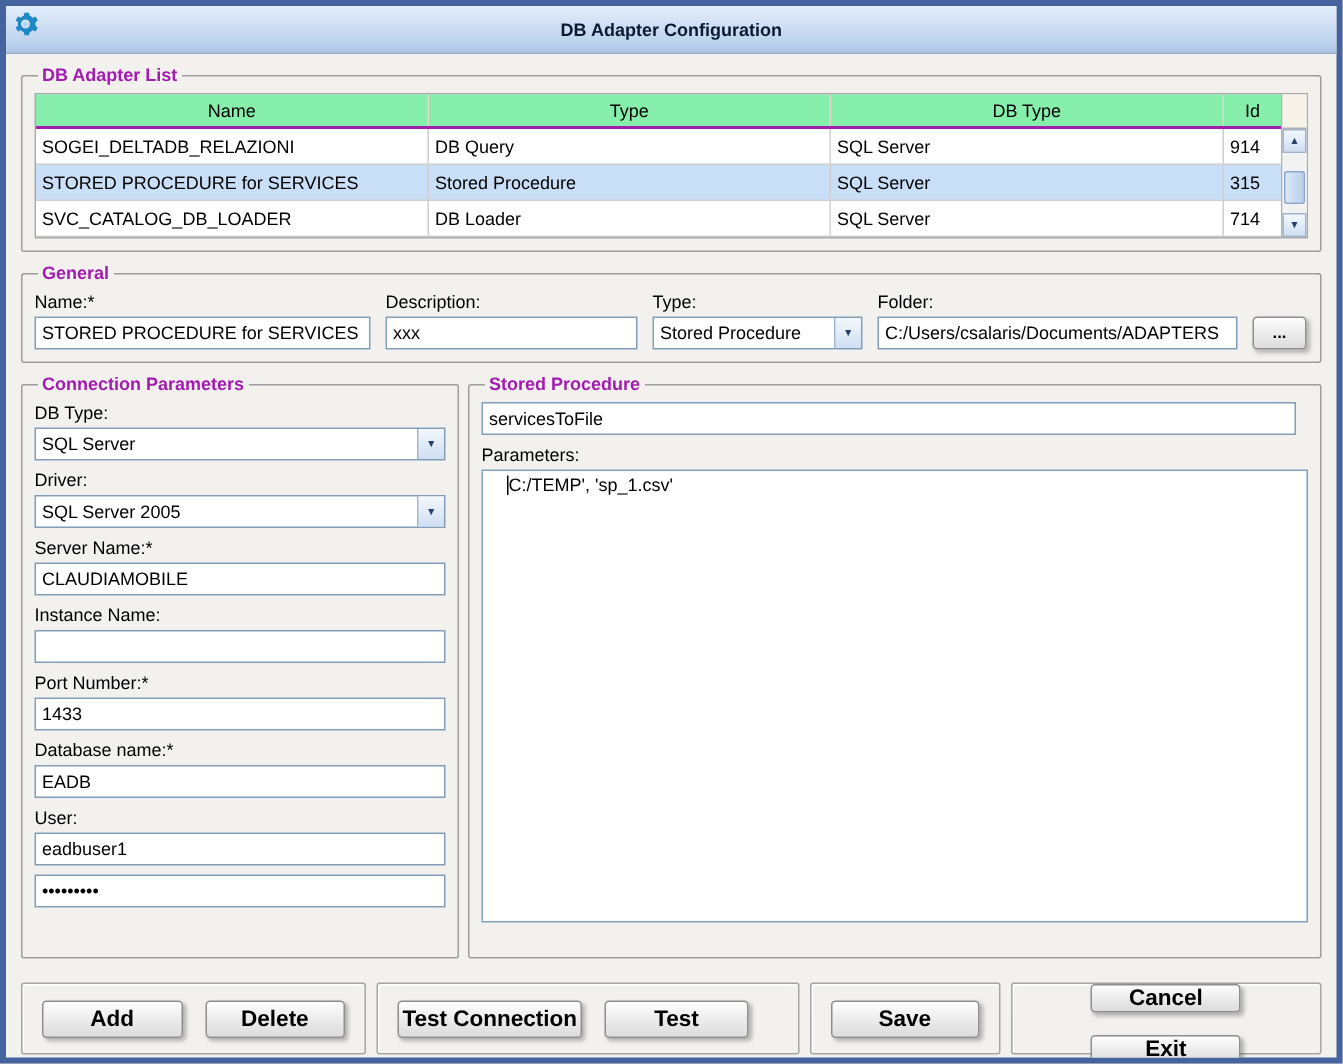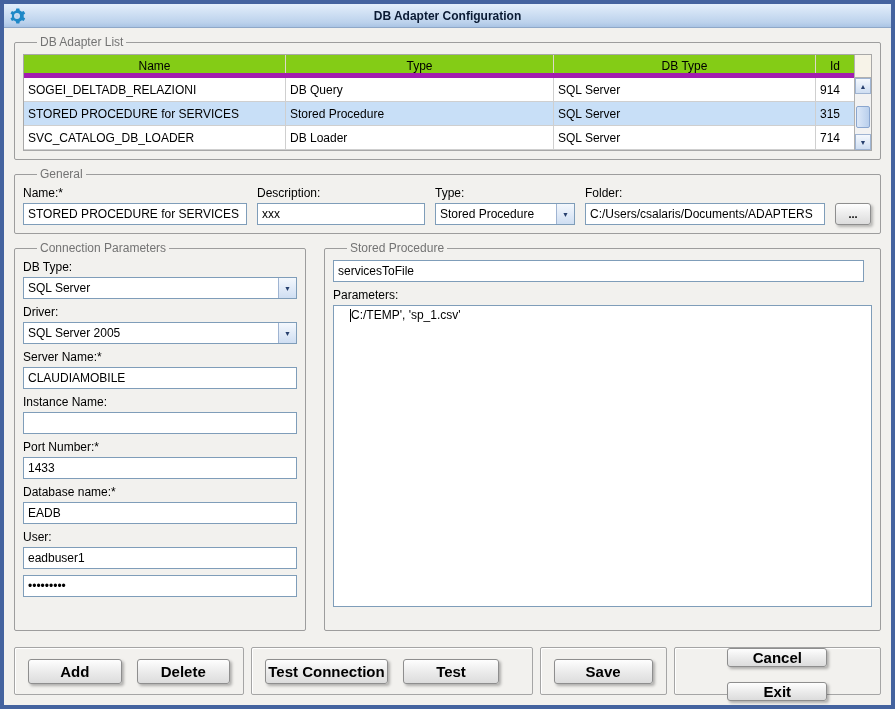--- a/index.html
+++ b/index.html
@@ -10,21 +10,21 @@
     width: 895px; height: 709px;
     border: 4px solid #44639f;
     outline: 1px solid #1d3a66;
     background: #f2f1ee;
     position: relative; overflow: hidden;
     margin: 0 auto;
   }
 
   
   .titlebar {
-    height: 24px;
+    height: 32px;
     background: linear-gradient(#e3eefb, #bcd2ec 80%, #aac4e4);
     border-bottom: 1px solid #8fa8c8;
     position: relative;
     display: flex; align-items: center;
   }
   .titlebar .app-icon { position:absolute; left:4px; top:3px; width:18px; height:18px; }
   .titlebar .title {
     position:absolute; left:0; right:0; text-align:center;
     font-weight:bold; font-size:12px; color:#0a1a33;
   }
@@ -32,34 +32,34 @@
   .content { padding: 7px 10px 8px; }
 
   
   fieldset {
     border: 1px solid #9d9d9d;
     border-radius: 2px;
     padding: 5px 8px 8px;
     margin-bottom: 7px;
     background: #f2f1ee;
   }
-  legend { font-size:12px; color:#737373; padding: 0 3px; margin-left: 14px; }
+  legend { font-size:12px; color:#a21caf; padding: 0 3px; margin-left: 2px; font-weight: bold; }
 
   
   .table {
     border: 1px solid #a8a8a8;
     background:#fff;
     display: flex;
     height: 97px;
   }
   .table-left { flex: 1; display:flex; flex-direction:column; }
   .thead, .tr { display: grid; grid-template-columns: 262px 268px 262px 1fr; }
   .thead {
-    background: #84cc16;
-    border-bottom: 5px solid #a21caf;
+    background: #86efac;
+    border-bottom: 2px solid #a21caf;
     height: 23px;
   }
   .th {
     font-size:12px; text-align:center; padding: 4px 4px 0;
     border-right: 1px solid #ddd8cb;
     white-space:nowrap; overflow:hidden;
   }
   .th:last-child { border-right:none; }
   .tr { height: 24px; background: #fff; border-bottom: 1px solid #cfcfcf; cursor: default; }
   .tr.selected { background: #c8dff7; }
@@ -107,21 +107,21 @@
 
   
   .general-row { display:flex; gap: 10px; align-items:flex-end; }
   .g-name { width: 224px; }
   .g-desc { width: 168px; }
   .g-type { width: 140px; }
   .g-folder { width: 240px; }
   .g-browse { width: 36px; }
 
   
-  .mid { display:flex; gap: 18px; margin-bottom: 9px; }
+  .mid { display:flex; gap: 6px; margin-bottom: 9px; }
   .conn-fs { width: 292px; height: 390px; }
   .sp-fs { flex: 1; height: 390px; }
   .conn-field { margin-bottom: 6px; }
   .sp-proc { width: calc(100% - 8px); margin-bottom: 6px; }
   .sp-params-label { margin: 6px 0 3px; }
   .sp-textarea {
     width: 100%; height: 302px;
     border: 1px solid #7f9db9; background: #fff;
     font-size: 12px; padding: 2px 16px;
     overflow: hidden; cursor: text;

